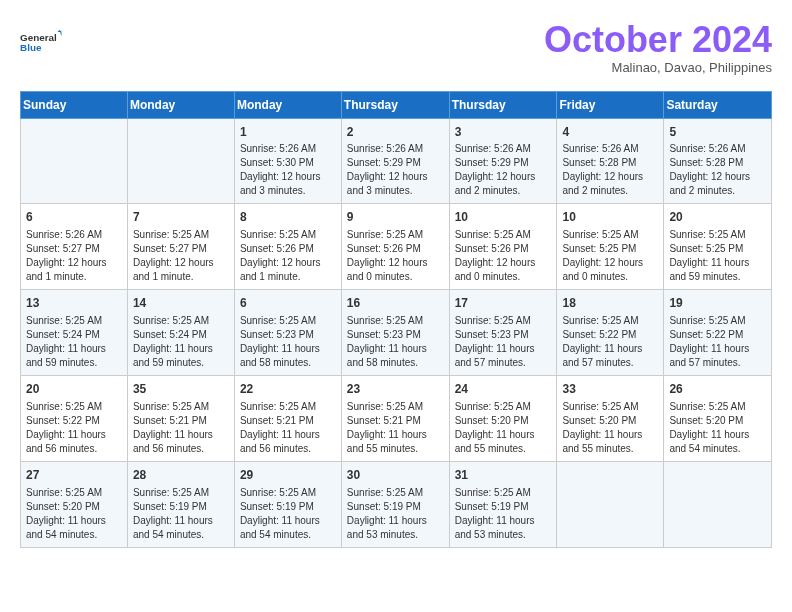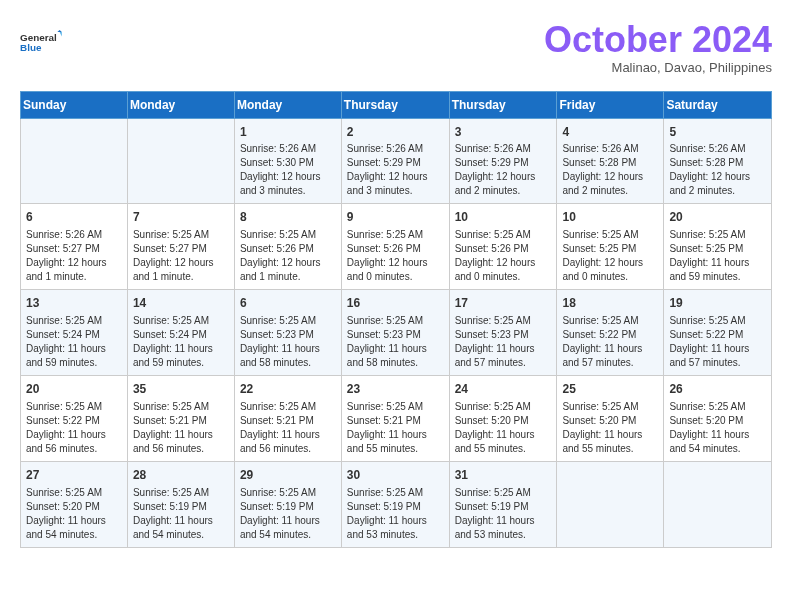--- a/index.html
+++ b/index.html
@@ -255,21 +255,21 @@
 Sunset: 5:21 PM
 Daylight: 11 hours and 55 minutes.</div>
         </td>
         <td>
           <span class="day-num">24</span>
           <div class="day-info" style="white-space: pre-line;">Sunrise: 5:25 AM
 Sunset: 5:20 PM
 Daylight: 11 hours and 55 minutes.</div>
         </td>
         <td>
-          <span class="day-num">25</span>
+          <span class="day-num">33</span>
           <div class="day-info" style="white-space: pre-line;">Sunrise: 5:25 AM
 Sunset: 5:20 PM
 Daylight: 11 hours and 55 minutes.</div>
         </td>
         <td>
           <span class="day-num">26</span>
           <div class="day-info" style="white-space: pre-line;">Sunrise: 5:25 AM
 Sunset: 5:20 PM
 Daylight: 11 hours and 54 minutes.</div>
         </td>

